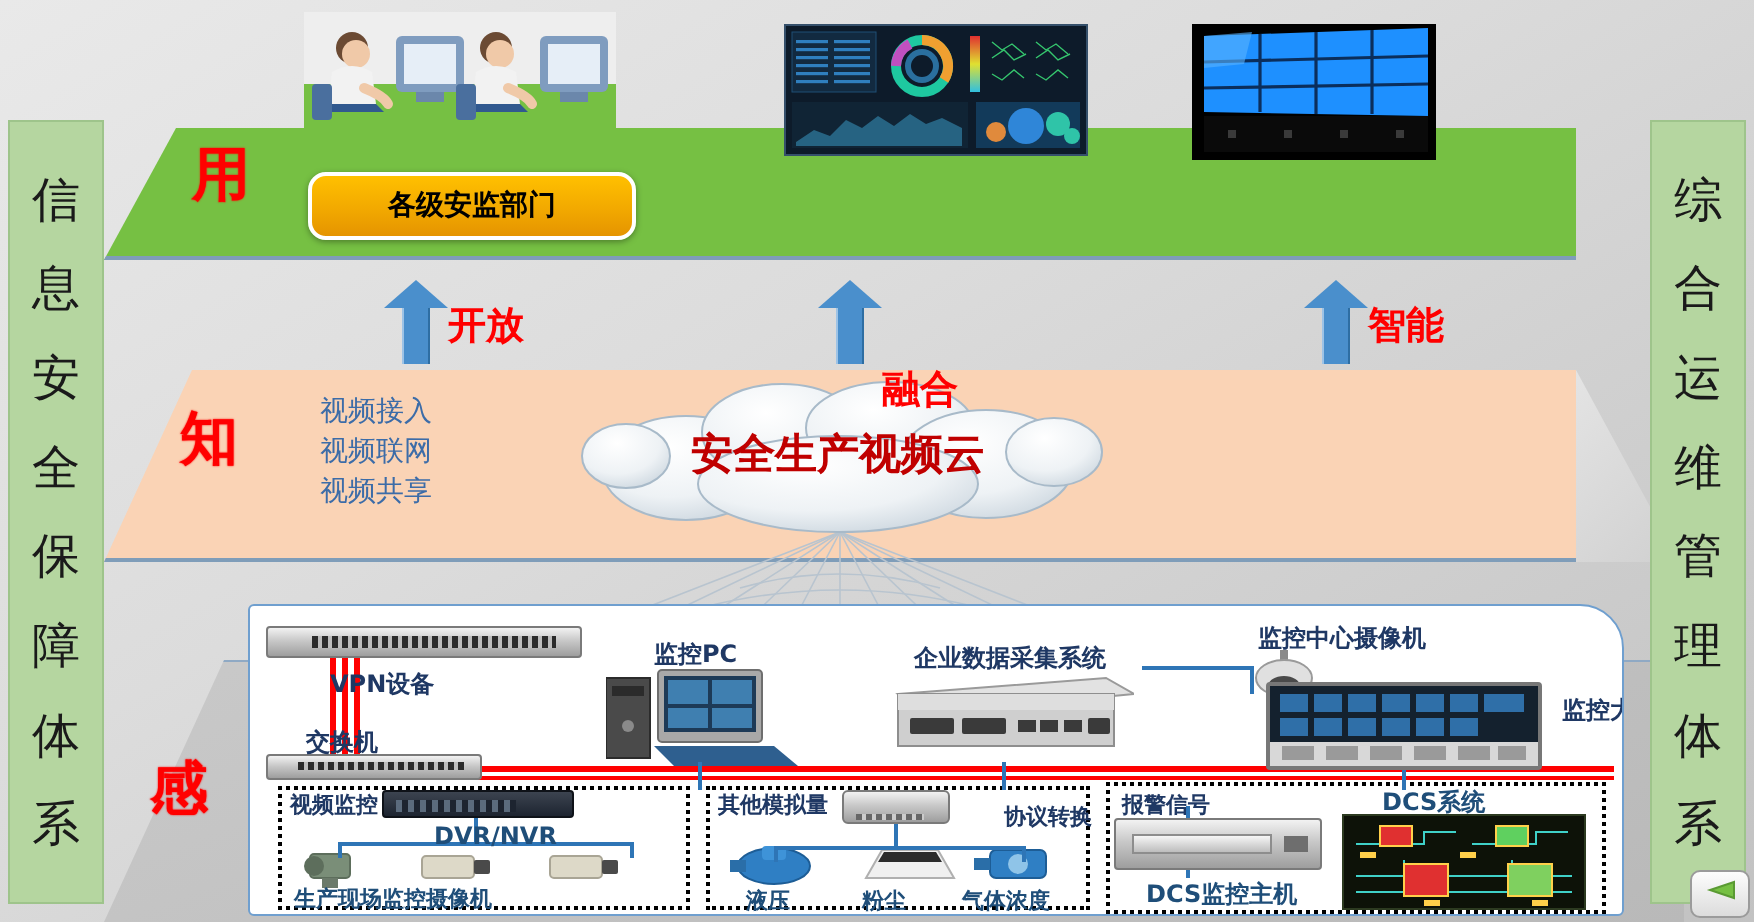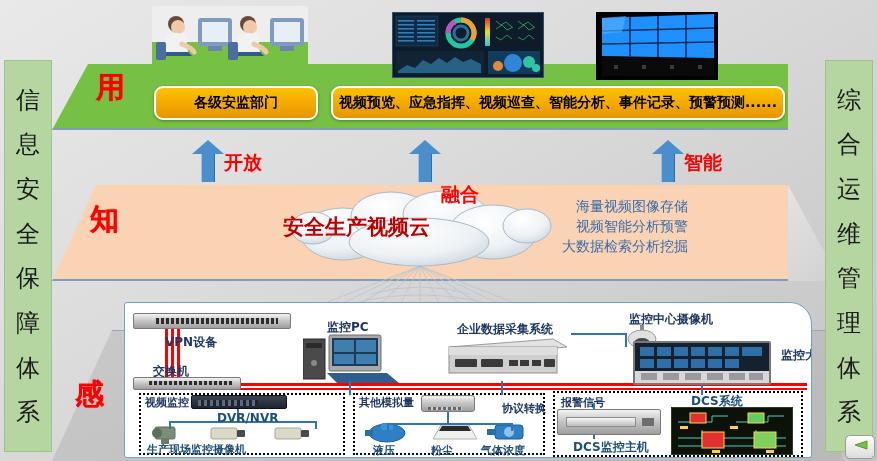--- a/index.html
+++ b/index.html
@@ -123,20 +123,21 @@
   #lbl-smart { left: 684px; top: 150px; text-align: center; }
 
   
   #cloud {
     position: absolute; z-index: 25;
     left: 283px; top: 190px; width: 272px; height: 78px;
   }
   #cloud-text {
     position: absolute; z-index: 27;
     left: 283px; top: 213px; width: 272px;
+    text-align: center;
     color: #c00000; font-size: 21px; font-weight: bold;
     font-family: "DejaVu Serif", "Liberation Serif", serif;
     white-space: nowrap;
   }
 
   .cloud-side {
     position: absolute; z-index: 26;
     color: #3c6ca8; font-size: 14px; line-height: 1.42;
     white-space: nowrap;
   }
@@ -368,21 +369,20 @@
     <span>理</span>
     <span>体</span>
     <span>系</span>
   </div>
 
   <div class="stage-label" id="label-use">用</div>
   <div class="stage-label" id="label-know">知</div>
   <div class="stage-label" id="label-sense">感</div>
 
   <div class="pill" id="pill-dept">各级安监部门</div>
-  <div class="pill" id="pill-apps">视频预览、应急指挥、视频巡查、智能分析、事件记录、预警预测......</div>
 
   <div class="uparrow" id="arrow-open">
     <div class="shaft"></div>
       <div class="head"></div>
   </div>
   <div class="arrow-label" id="lbl-open">开放</div>
 
   <div class="uparrow" id="arrow-fuse">
     <div class="shaft"></div>
       <div class="head"></div>
@@ -410,26 +410,26 @@
         <ellipse cx="162" cy="24" rx="42" ry="23"></ellipse>
         <ellipse cx="210" cy="42" rx="44" ry="27"></ellipse>
         <ellipse cx="136" cy="52" rx="70" ry="24"></ellipse>
         <ellipse cx="30" cy="38" rx="22" ry="16"></ellipse>
         <ellipse cx="244" cy="36" rx="24" ry="17"></ellipse>
       </g>
     </svg>
   </div>
   <div id="cloud-text">安全生产视频云</div>
 
-
-  <div class="cloud-side" id="cloud-right">
-    <div>海量视频图像存储</div>
-    <div>视频智能分析预警</div>
-    <div>大数据检索分析挖掘</div>
-  </div>
+  <div class="cloud-side" id="cloud-left">
+    <div>视频接入</div>
+    <div>视频联网</div>
+    <div>视频共享</div>
+  </div>
+
 
   <div id="fan">
     <svg width="240" height="48" viewBox="0 0 240 48">
       <g stroke="#b8c4cf" stroke-width="0.8" fill="none">
         <line x1="120" y1="0" x2="2" y2="46"></line>
         <line x1="120" y1="0" x2="24" y2="46"></line>
         <line x1="120" y1="0" x2="48" y2="46"></line>
         <line x1="120" y1="0" x2="72" y2="46"></line>
         <line x1="120" y1="0" x2="96" y2="46"></line>
         <line x1="120" y1="0" x2="120" y2="46"></line>

